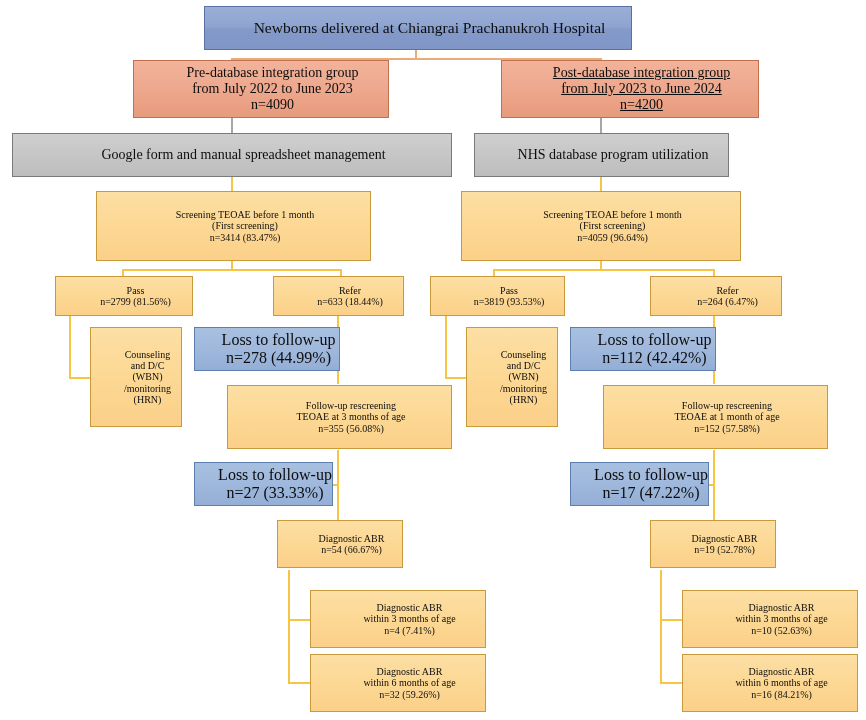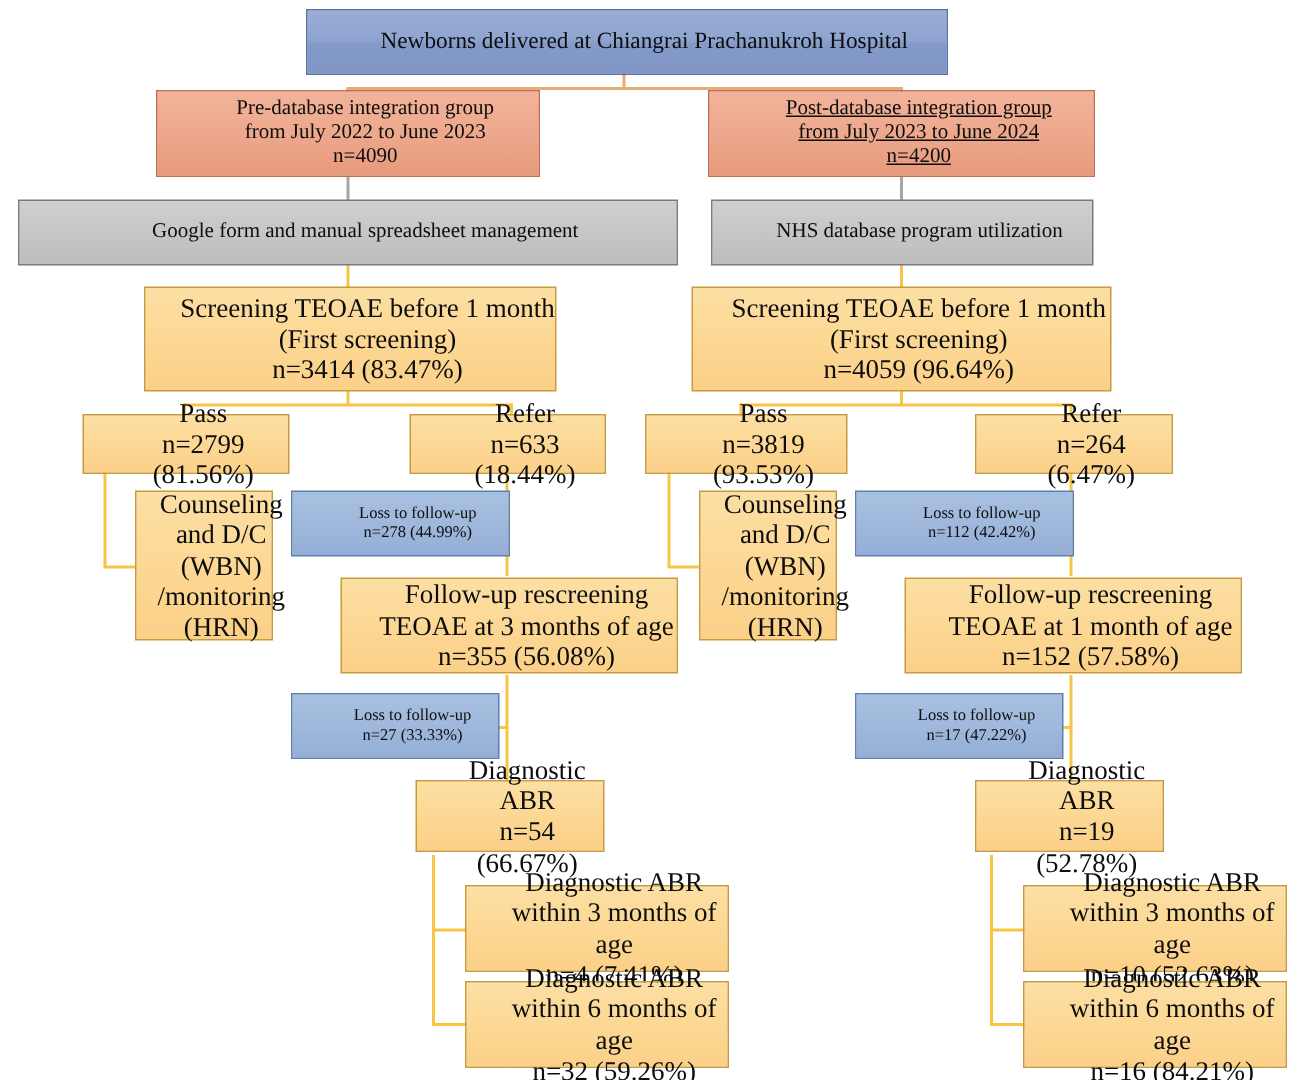--- a/index.html
+++ b/index.html
@@ -31,35 +31,36 @@
   }
   .n-blue-hdr {
     background: linear-gradient(180deg, #9aaed6 0%, #8fa5d0 45%, #8299c9 55%, #7f96c6 100%);
     border: 1px solid #5a6fa3;
     font-size: 15.5px;
   }
   .n-salmon {
     background: linear-gradient(180deg, #f2b39a 0%, #eda88d 50%, #e89a7c 100%);
     border: 1px solid #c0704f;
     font-size: 14px;
+    margin-left: 29px;
   }
   .n-gray {
     background: linear-gradient(180deg, #cfcfcf 0%, #c6c6c6 50%, #bdbdbd 100%);
     border: 1px solid #7a7a7a;
     font-size: 14px;
   }
   .n-orange {
     background: linear-gradient(180deg, #fcdfa4 0%, #fcd894 50%, #fbd089 100%);
     border: 1px solid #c99a3c;
-    font-size: 18px;
+    font-size: 10px;
   }
   .n-bluebox {
     background: linear-gradient(180deg, #a8c0e0 0%, #9fb8dc 50%, #94aed6 100%);
     border: 1px solid #5d7fb0;
-    font-size: 11px;
+    font-size: 16px;
   }
   .conn {
     position: absolute;
     background: #f6c544;
     z-index: 1;
   }
   .conn.gray {
     background: #a6a6a6;
   }
   .conn.tan {

